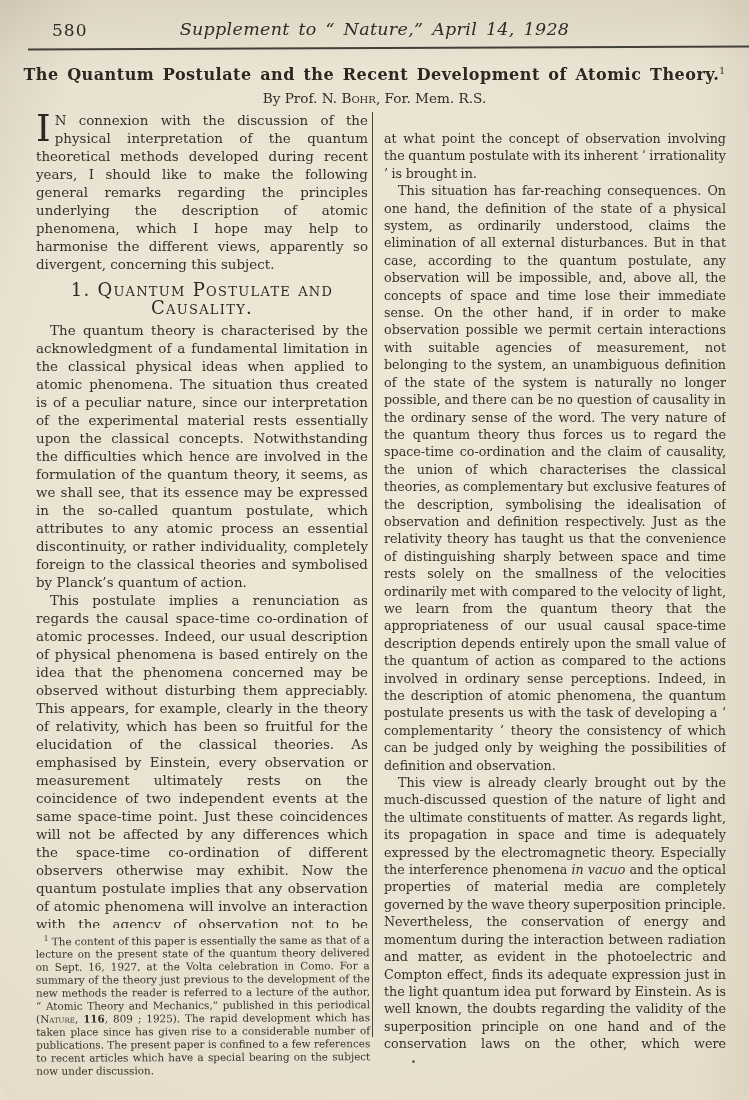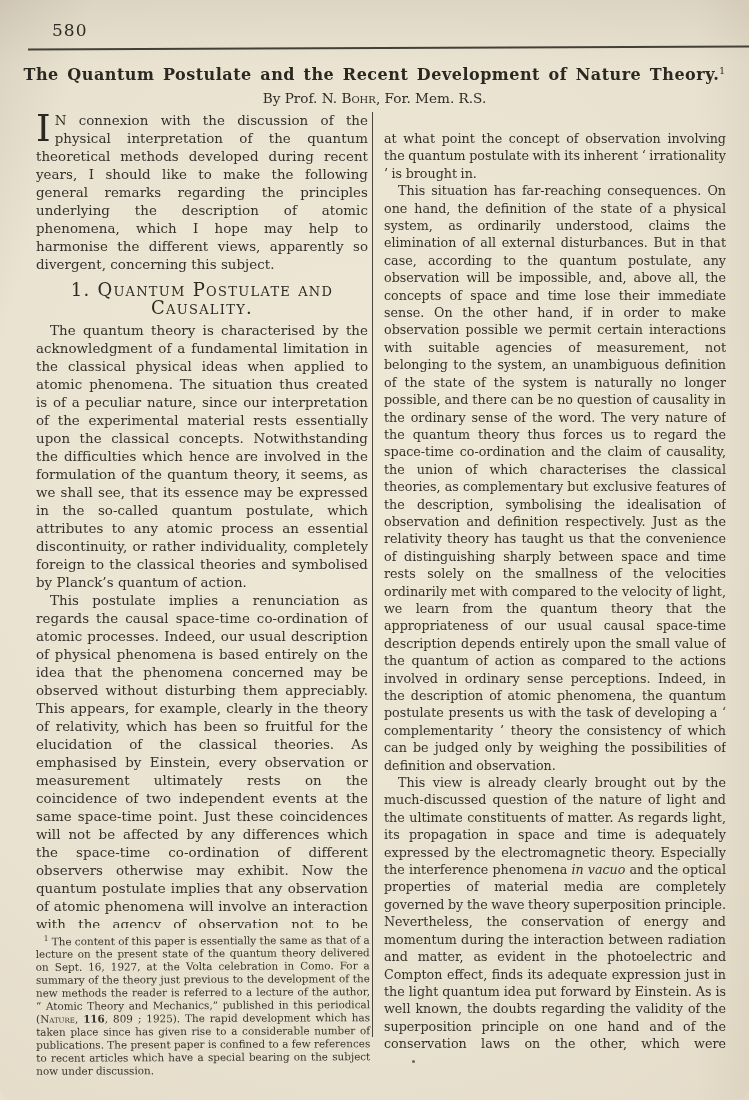--- a/index.html
+++ b/index.html
@@ -108,23 +108,24 @@
     width: 3px; height: 3px; border-radius: 50%;
     background: #6b655a;
   }
 </style>
 </head>
 <body>
 
 <div class="page">
 
   <div class="page-number">580</div>
+  <div class="header-title">Supplement to “ Nature,” April 14, 1928</div>
   <div class="header-rule"></div>
 
-  <div class="article-title"><span>The Quantum Postulate and the Recent Development of Nature Theory.</span><sup>1</sup></div>
+  <div class="article-title"><span>The Quantum Postulate and the Recent Development of Atomic Theory.</span><sup>1</sup></div>
   <div class="byline"><span>By Prof. N. </span><span class="smallcaps">Bohr</span><span>, For. Mem. R.S.</span></div>
 
   <div class="column column-left">
     <p class="no-indent"><span class="drop-cap">I</span><span>N connexion with the discussion of the physical interpretation of the quantum theoretical methods developed during recent years, I should like to make the following general remarks regarding the principles underlying the description of atomic phenomena, which I hope may help to harmonise the different views, apparently so divergent, concerning this subject.</span></p>
     <p class="section-heading">1. Quantum Postulate and Causality.</p>
     <p>The quantum theory is characterised by the acknowledgment of a fundamental limitation in the classical physical ideas when applied to atomic phenomena. The situation thus created is of a peculiar nature, since our interpretation of the experimental material rests essentially upon the classical concepts. Notwithstanding the difficulties which hence are involved in the formulation of the quantum theory, it seems, as we shall see, that its essence may be expressed in the so-called quantum postulate, which attributes to any atomic process an essential discontinuity, or rather individuality, completely foreign to the classical theories and symbolised by Planck’s quantum of action.</p>
     <p>This postulate implies a renunciation as regards the causal space-time co-ordination of atomic processes. Indeed, our usual description of physical phenomena is based entirely on the idea that the phenomena concerned may be observed without disturbing them appreciably. This appears, for example, clearly in the theory of relativity, which has been so fruitful for the elucidation of the classical theories. As emphasised by Einstein, every observation or measurement ultimately rests on the coincidence of two independent events at the same space-time point. Just these coincidences will not be affected by any differences which the space-time co-ordination of different observers otherwise may exhibit. Now the quantum postulate implies that any observation of atomic phenomena will involve an interaction with the agency of observation not to be neglected. Accordingly, an independent reality in the ordinary physical sense can neither be ascribed to the phenomena nor to the agencies of observation. After all, the concept of observation is in so far arbitrary as it depends upon which objects are included in the system to be observed. Ultimately every observation can of course be reduced to our sense perceptions. The circumstance, however, that in interpreting observations use has always to be made of theoretical notions, entails that for every particular case it is a question of convenience</p>
   </div>
 
   <div class="column-divider"></div>

